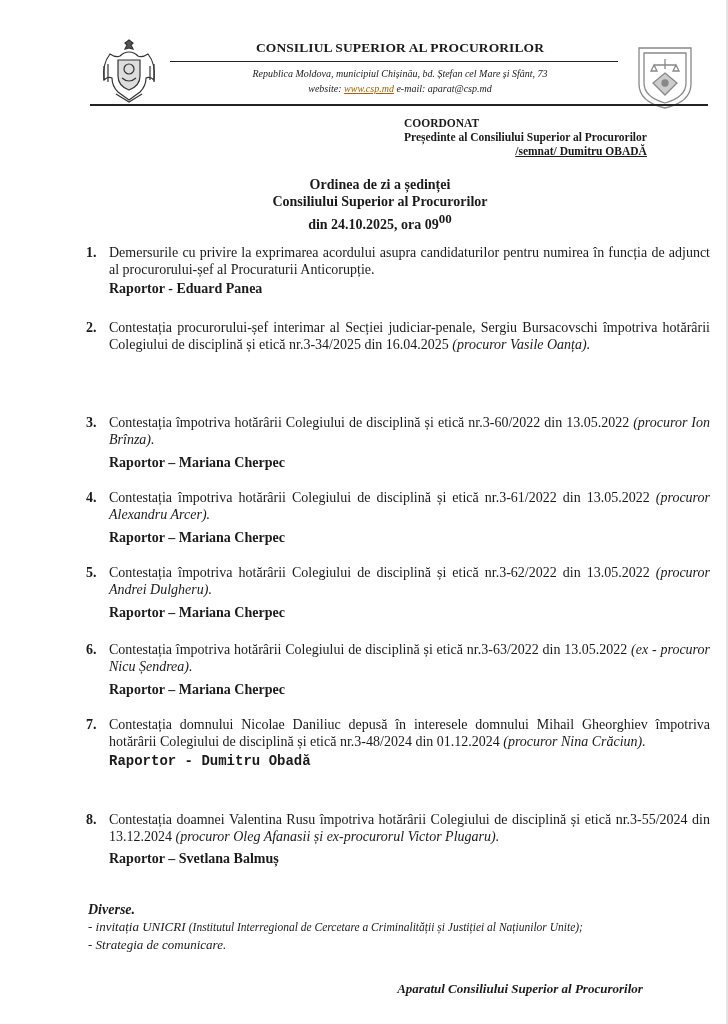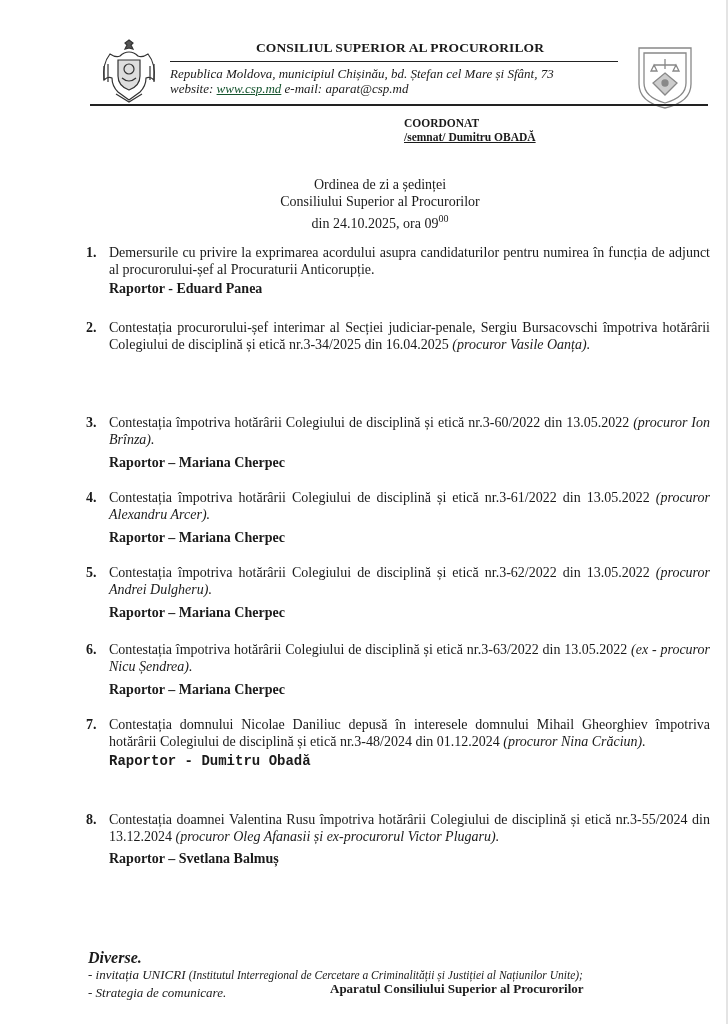--- a/index.html
+++ b/index.html
@@ -11,45 +11,45 @@
     .page { position: absolute; left: 0; top: 0; width: 728px; height: 813px; }
     .emblem-left { position: absolute; left: 96px; top: 36px; width: 66px; height: 70px; }
     .emblem-right { position: absolute; left: 636px; top: 45px; width: 58px; height: 66px; }
     .org-title {
       position: absolute; left: 170px; width: 460px; top: 40px;
       text-align: center; font-weight: bold; font-size: 13.5px; letter-spacing: 0.1px;
     }
     .rule-top { position: absolute; left: 170px; width: 448px; top: 61px; height: 0; border-top: 1.5px solid #222; }
     .address {
       position: absolute; left: 170px; width: 460px; top: 66px;
-      font-style: italic; font-size: 13px; line-height: 15px;
+      text-align: center; font-style: italic; font-size: 10px; line-height: 15px;
     }
-    .address a { color: #14532d; text-decoration: underline; }
+    .address a { color: #a16207; text-decoration: underline; }
     .rule-main { position: absolute; left: 90px; width: 618px; top: 104px; border-top: 2px solid #222; }
     .coord {
       position: absolute; left: 404px; top: 116px; font-weight: bold;
       font-size: 11.5px; line-height: 14px;
     }
     .coord .sig { text-decoration: underline; text-align: right; }
     .doc-title {
       position: absolute; left: 160px; width: 440px; top: 176px; text-align: center;
-      font-weight: normal; font-size: 14px; line-height: 17px;
+      font-weight: bold; font-size: 14px; line-height: 17px;
     }
-    .doc-title sup { font-size: 10px; }
+    .doc-title sup { font-size: 13px; }
     .item { position: absolute; left: 86px; width: 624px; font-size: 14px; line-height: 17px; }
     .item .num { position: absolute; left: 0; top: 0; font-weight: bold; }
     .item .text { margin-left: 23px; text-align: justify; text-align-last: left; }
     .item .text i { font-style: italic; }
     .item .reporter { font-weight: bold; margin-top: 2px; padding-left: 23px; }
     .diverse { position: absolute; left: 88px; top: 901px; width: 620px; font-style: italic; font-size: 13px; line-height: 17px; }
-    .diverse .hdr { font-weight: bold; font-size: 16px; margin-top: 48px; }
+    .diverse .hdr { font-weight: bold; font-size: 14px; }
     .diverse .small { font-size: 11.5px; }
     .footer-sign {
-      position: absolute; left: 330px; width: 380px; top: 981px; text-align: left;
-      font-weight: bold; font-size: 13px;
+      position: absolute; left: 330px; width: 380px; top: 981px; text-align: center;
+      font-style: italic; font-weight: bold; font-size: 13px;
     }
     .scroll-edge { position: absolute; right: 0; top: 0; width: 2px; height: 1024px; background: #e4e4e4; }
   </style>
 </head>
 <body>
 
 <div class="page">
 
   <svg class="emblem-left" viewBox="0 0 66 70">
     <g fill="none" stroke="#333" stroke-width="1.2">
@@ -80,20 +80,21 @@
       <path d="M29 14 v10 M18 20 h22 M18 20 l-3 6 h6z M40 20 l-3 6 h6z"></path>
       <path d="M29 28 l12 10 -12 12 -12 -12z" fill="#ccc"></path>
       <circle cx="29" cy="38" r="3" fill="#888"></circle>
     </g>
   </svg>
 
   <div class="rule-main"></div>
 
   <div class="coord">
     <div>COORDONAT</div>
+    <div>Președinte al Consiliului Superior al Procurorilor</div>
     <div class="sig">/semnat/ Dumitru OBADĂ</div>
   </div>
 
   <div class="doc-title">
     <div>Ordinea de zi a ședinței</div>
     <div>Consiliului Superior al Procurorilor</div>
     <div><span>din 24.10.2025, ora 09</span><sup>00</sup></div>
   </div>
 
   <div class="item" style="top:244px;">

